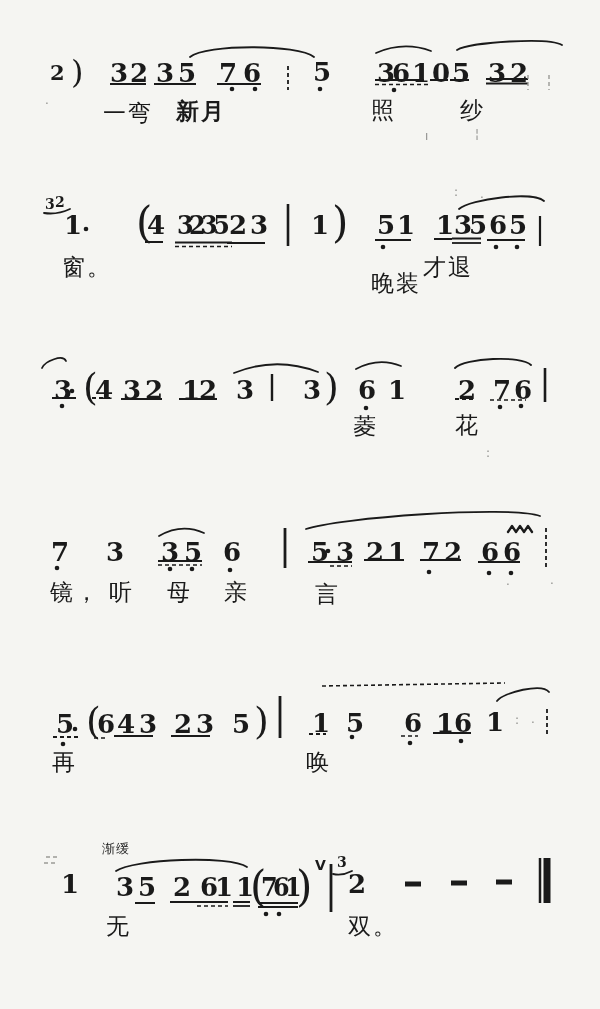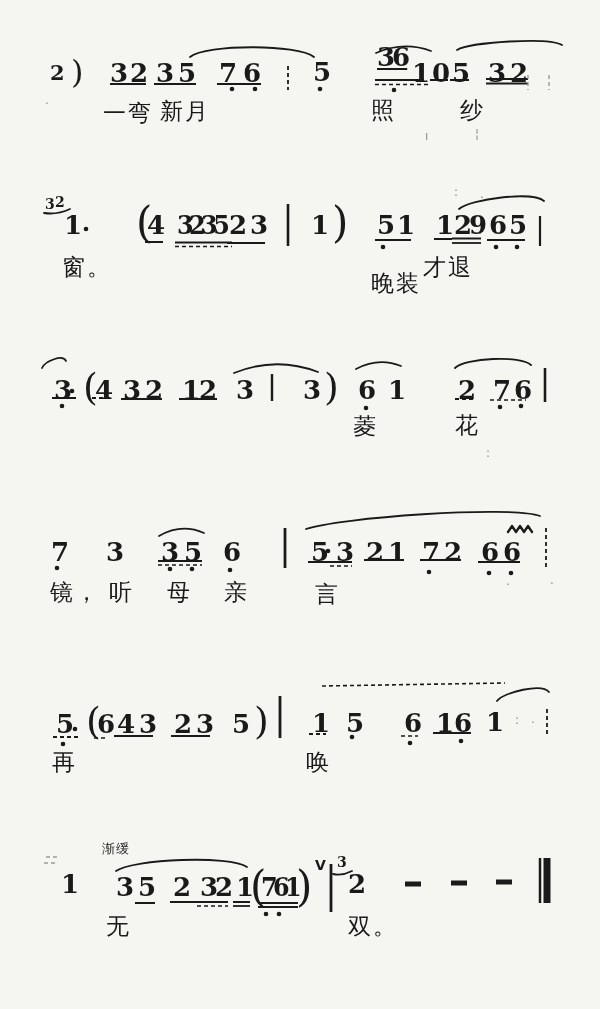--- a/index.html
+++ b/index.html
@@ -152,44 +152,44 @@
   <div id="glyphs-layer">
       <span class="glyph  num-s" style="left: 50px; top: 62px;">2</span>
       <span class="glyph  paren p32" style="left: 71px; top: 56px;">)</span>
       <span class="glyph  " style="left: 110px; top: 60px;">3</span>
       <span class="glyph  " style="left: 130px; top: 60px;">2</span>
       <span class="glyph  " style="left: 156px; top: 60px;">3</span>
       <span class="glyph  " style="left: 178px; top: 60px;">5</span>
       <span class="glyph  " style="left: 219px; top: 60px;">7</span>
       <span class="glyph  " style="left: 243px; top: 60px;">6</span>
       <span class="glyph  " style="left: 313px; top: 59px;">5</span>
-      <span class="glyph  tight" style="left: 377px; top: 44px; text-decoration: underline;">36</span>
+      <span class="glyph  tight" style="left: 377px; top: 60px;">36</span>
       <span class="glyph  " style="left: 412px; top: 60px;">1</span>
       <span class="glyph  " style="left: 432px; top: 60px;">0</span>
       <span class="glyph  " style="left: 452px; top: 60px;">5</span>
       <span class="glyph  " style="left: 488px; top: 60px;">3</span>
       <span class="glyph  " style="left: 510px; top: 60px;">2</span>
       <span class="glyph lyr " style="left: 103px; top: 102px;">一弯</span>
-      <span class="glyph lyr " style="left: 160px; top: 100px;">新月</span>
+      <span class="glyph lyr " style="left: 176px; top: 100px; font-weight: bold;">新月</span>
       <span class="glyph lyr " style="left: 371px; top: 99px;">照</span>
       <span class="glyph lyr " style="left: 460px; top: 99px;">纱</span>
       <span class="glyph  grace" style="left: 45px; top: 197px;">3</span>
       <span class="glyph  grace" style="left: 55px; top: 195px;">2</span>
       <span class="glyph  " style="left: 64px; top: 212px;">1</span>
       <span class="glyph  paren p42" style="left: 136px; top: 202px;">(</span>
       <span class="glyph  " style="left: 147px; top: 212px;">4</span>
       <span class="glyph  tight2" style="left: 177px; top: 212px;">3235</span>
       <span class="glyph  " style="left: 229px; top: 212px;">2</span>
       <span class="glyph  " style="left: 250px; top: 212px;">3</span>
       <span class="glyph  " style="left: 311px; top: 212px;">1</span>
       <span class="glyph  paren p42" style="left: 332px; top: 202px;">)</span>
       <span class="glyph  " style="left: 377px; top: 212px;">5</span>
       <span class="glyph  " style="left: 397px; top: 212px;">1</span>
       <span class="glyph  " style="left: 436px; top: 212px;">1</span>
-      <span class="glyph  tight" style="left: 454px; top: 212px;">29</span>
+      <span class="glyph  tight" style="left: 454px; top: 212px;">35</span>
       <span class="glyph  " style="left: 489px; top: 212px;">6</span>
       <span class="glyph  " style="left: 509px; top: 212px;">5</span>
       <span class="glyph lyr " style="left: 62px; top: 256px;">窗。</span>
       <span class="glyph lyr " style="left: 371px; top: 272px;">晚装</span>
       <span class="glyph lyr " style="left: 423px; top: 256px;">才退</span>
       <span class="glyph  " style="left: 54px; top: 377px;">3</span>
       <span class="glyph  paren p38" style="left: 83px; top: 368px;">(</span>
       <span class="glyph  " style="left: 95px; top: 377px;">4</span>
       <span class="glyph  " style="left: 123px; top: 377px;">3</span>
       <span class="glyph  " style="left: 145px; top: 377px;">2</span>
@@ -238,21 +238,21 @@
       <span class="glyph  " style="left: 436px; top: 710px;">1</span>
       <span class="glyph  " style="left: 454px; top: 710px;">6</span>
       <span class="glyph  " style="left: 486px; top: 709px;">1</span>
       <span class="glyph lyr " style="left: 52px; top: 751px;">再</span>
       <span class="glyph lyr " style="left: 306px; top: 751px;">唤</span>
       <span class="glyph  " style="left: 61px; top: 871px;">1</span>
       <span class="glyph  anno" style="left: 102px; top: 842px;">渐缓</span>
       <span class="glyph  " style="left: 116px; top: 874px;">3</span>
       <span class="glyph  " style="left: 138px; top: 874px;">5</span>
       <span class="glyph  " style="left: 173px; top: 874px;">2</span>
-      <span class="glyph  tight" style="left: 200px; top: 874px;">32</span>
+      <span class="glyph  tight" style="left: 200px; top: 874px;">61</span>
       <span class="glyph  " style="left: 236px; top: 874px;">1</span>
       <span class="glyph  paren p42" style="left: 250px; top: 866px;">(</span>
       <span class="glyph  tight2" style="left: 261px; top: 874px;">761</span>
       <span class="glyph  paren p42" style="left: 296px; top: 866px;">)</span>
       <span class="glyph  breath" style="left: 315px; top: 858px;">V</span>
       <span class="glyph  grace" style="left: 337px; top: 855px;">3</span>
       <span class="glyph  " style="left: 348px; top: 871px;">2</span>
       <span class="glyph lyr " style="left: 106px; top: 915px;">无</span>
       <span class="glyph lyr " style="left: 348px; top: 915px;">双。</span>
       <span class="glyph faint " style="left: 45px; top: 98px;">·</span>

